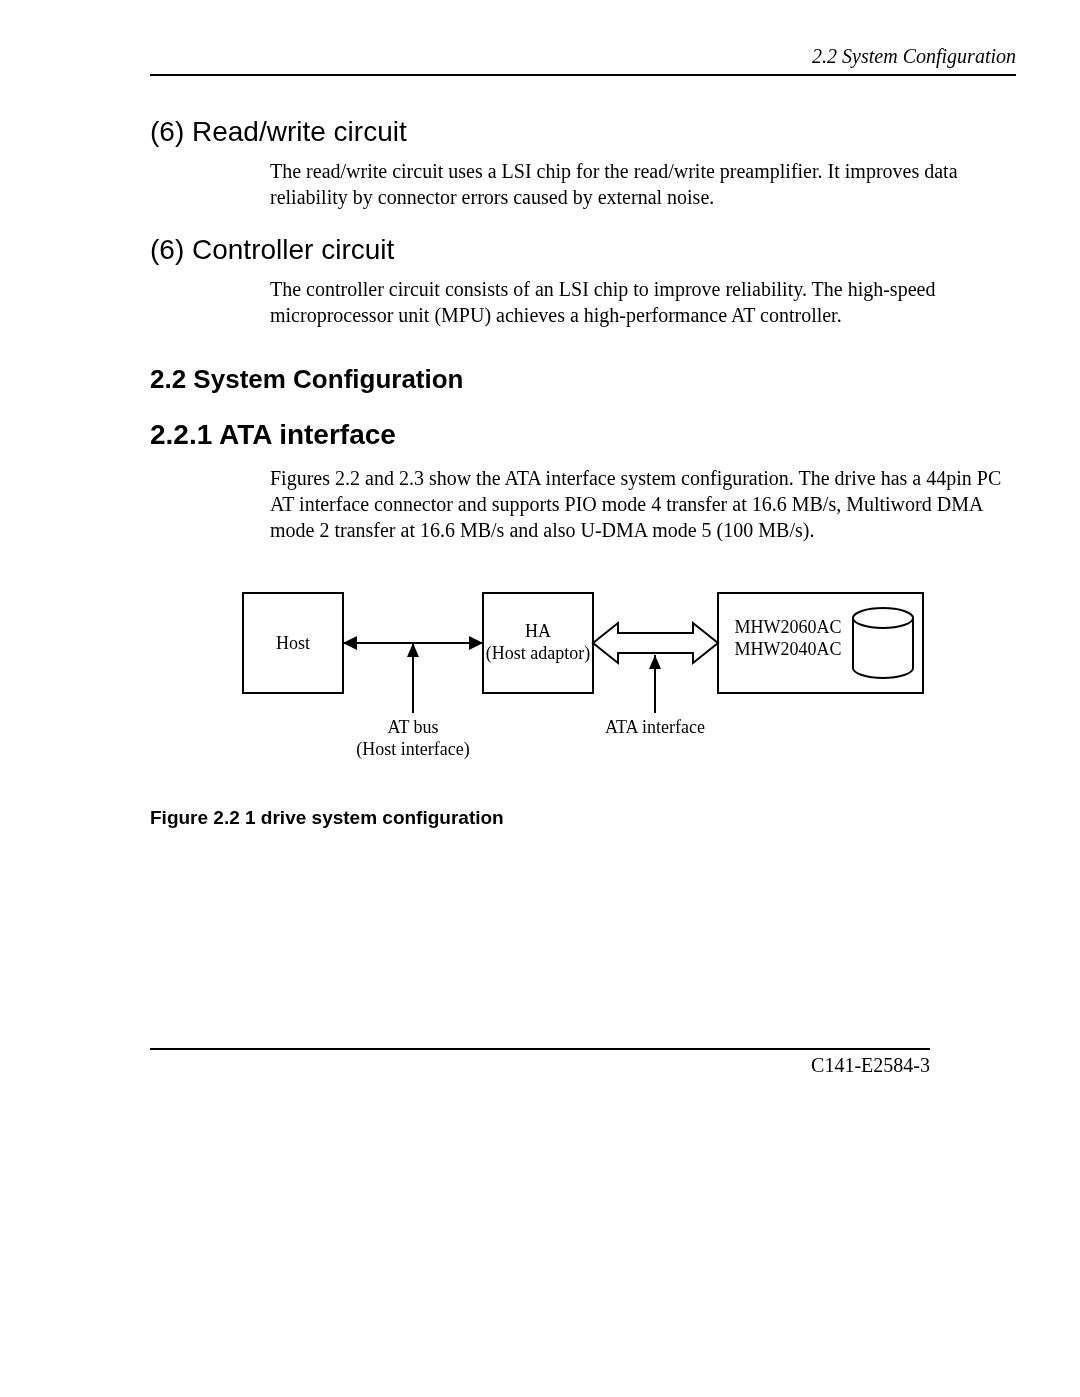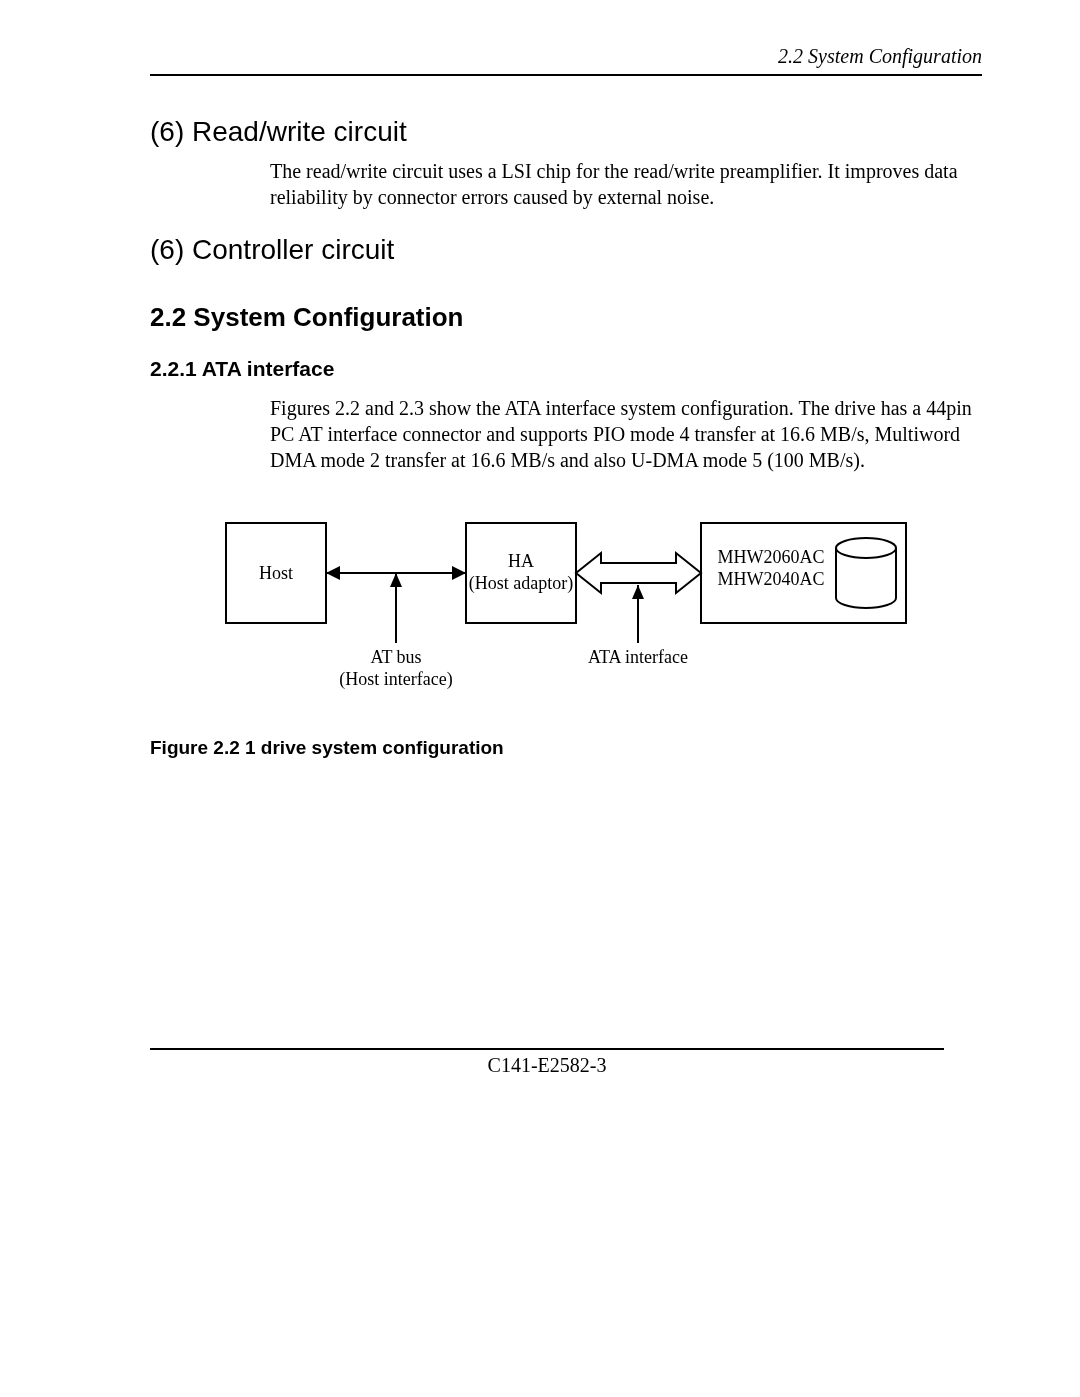--- a/index.html
+++ b/index.html
@@ -7,21 +7,21 @@
     padding: 0;
     background: #fff;
     font-family: "Times New Roman", Times, serif;
     color: #000;
   }
   .page {
     width: 1080px;
     height: 1137px;
     position: relative;
     box-sizing: border-box;
-    padding: 45px 98px 60px 150px;
+    padding: 45px 64px 60px 150px;
   }
   .running-header {
     text-align: right;
     font-style: italic;
     font-size: 20px;
     padding-bottom: 6px;
     border-bottom: 2px solid #000;
   }
   .content {
     margin-top: 40px;
@@ -41,21 +41,21 @@
   .section-heading {
     font-family: Arial, Helvetica, sans-serif;
     font-weight: bold;
     font-size: 26px;
     margin-top: 36px;
     margin-bottom: 24px;
   }
   .subsection-heading {
     font-family: Arial, Helvetica, sans-serif;
     font-weight: bold;
-    font-size: 21px;
+    font-size: 28px;
     margin-top: 20px;
     margin-bottom: 14px;
   }
   .figure-wrap {
     margin-top: 30px;
     text-align: center;
   }
   .figure-svg text {
     font-family: "Times New Roman", Times, serif;
     font-size: 18px;
@@ -64,41 +64,42 @@
   .figure-caption {
     font-family: Arial, Helvetica, sans-serif;
     font-weight: bold;
     font-size: 19px;
     text-align: left;
     margin-top: 30px;
   }
   .footer {
     position: absolute;
     left: 150px;
-    right: 136px;
+    right: 150px;
     bottom: 60px;
     border-top: 2px solid #000;
     padding-top: 4px;
     font-size: 20px;
     display: flex;
-    justify-content: center;
+    justify-content: flex-end;
   }
 </style>
 </head>
 <body>
 
 <div class="page">
   <div class="running-header">2.2  System Configuration</div>
 
   <div class="content">
 
     <div class="item-label">(6)  Read/write circuit</div>
     <div class="body-para">The read/write circuit uses a LSI chip for the read/write preamplifier.  It improves data reliability by connector errors caused by external noise.</div>
 
     <div class="item-label">(6)  Controller circuit</div>
+    <div class="body-para">The controller circuit consists of an LSI chip to improve reliability.  The high-speed microprocessor unit (MPU) achieves a high-performance AT controller.</div>
 
     <div class="section-heading">2.2  System Configuration</div>
 
     <div class="subsection-heading">2.2.1  ATA interface</div>
     <div class="body-para">Figures 2.2 and 2.3 show the ATA interface system configuration.  The drive has a 44pin PC AT interface connector and supports PIO mode 4 transfer at 16.6 MB/s, Multiword DMA mode 2 transfer at 16.6 MB/s and also U-DMA mode 5 (100 MB/s).</div>
 
 
     <div class="figure-wrap">
       <svg class="figure-svg" width="720" height="200" viewBox="0 0 720 200">
 
@@ -133,15 +134,15 @@
         <line x1="690" y1="45" x2="690" y2="95" stroke="#000" stroke-width="2"></line>
         <path d="M630 95 A30 10 0 0 0 690 95" fill="none" stroke="#000" stroke-width="2"></path>
       </svg>
 
       <div class="figure-caption">Figure 2.2  1 drive system configuration</div>
     </div>
   </div>
 
   <div class="footer">
     <span>C141-E258</span>
-    <span>2-3</span>
+    <span>4-3</span>
   </div>
 </div>
 
 </body></html>

